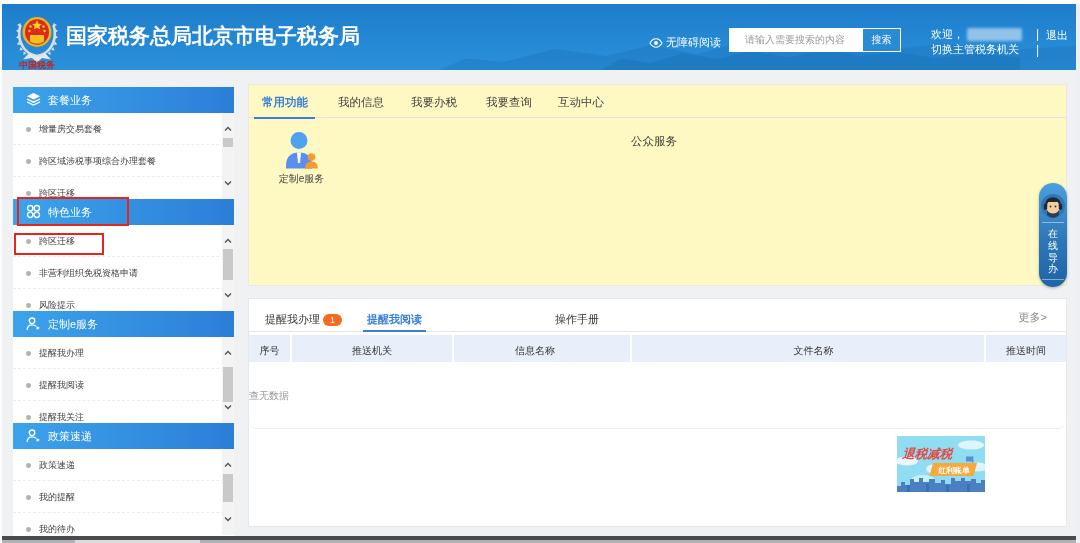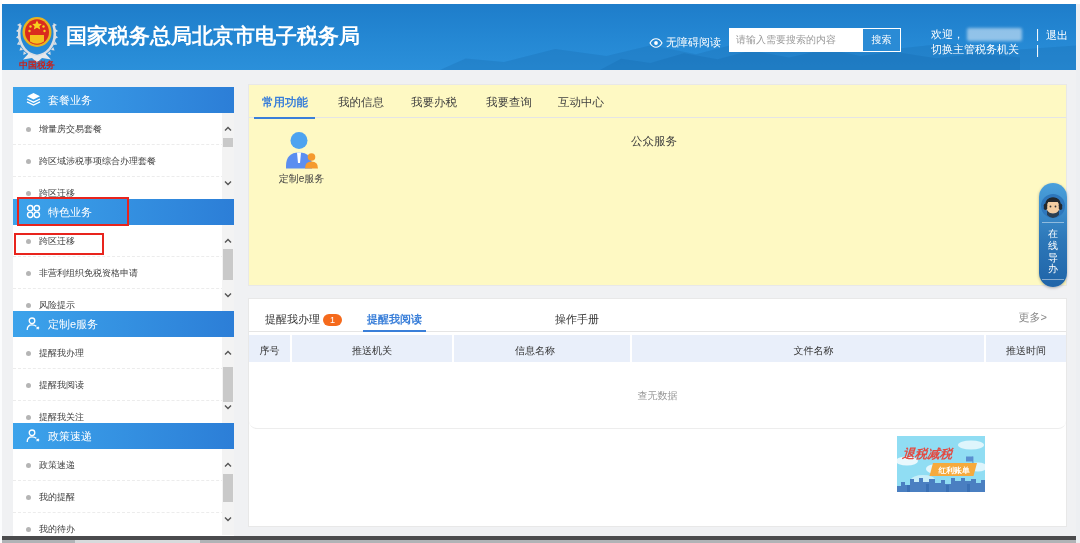--- a/index.html
+++ b/index.html
@@ -12,21 +12,21 @@
   background:linear-gradient(180deg,#1e7dca 0%, #2487d3 50%, #2b90da 100%); overflow:hidden; }
 #header .sil1 { position:absolute; right:0; top:22px; width:640px; height:44px;
   background:#1b72ba; opacity:.4; clip-path:polygon(0 100%,4% 74%,10% 82%,18% 52%,26% 68%,33% 44%,40% 64%,48% 34%,55% 58%,63% 28%,71% 52%,79% 40%,88% 56%,100% 44%,100% 100%); }
 #header .sil2 { position:absolute; right:60px; top:38px; width:420px; height:28px;
   background:#186cb2; opacity:.35; clip-path:polygon(0 100%,5% 60%,12% 75%,20% 40%,28% 62%,36% 30%,45% 55%,54% 25%,62% 50%,70% 35%,80% 58%,90% 42%,100% 55%,100% 100%); }
 #logo { position:absolute; left:16px; top:4px; width:42px; height:62px; }
 #title { position:absolute; left:66px; top:21px; color:#ffffff; font-size:21px; font-weight:bold; line-height:21px; }
 #access { position:absolute; left:649px; top:33px; color:#ffffff; font-size:11px; line-height:11px; }
 #access svg { vertical-align:-2px; margin-right:3px; }
 #searchbox { position:absolute; left:729px; top:24px; width:172px; height:24px; }
-#searchbox .inp { position:absolute; left:0; top:0; width:134px; height:24px; background:#fff; font-size:10px; color:#9a9a9a; line-height:24px; padding-left:7px; }
+#searchbox .inp { position:absolute; left:0; top:0; width:134px; height:24px; background:#fff; font-size:10px; color:#9a9a9a; line-height:24px; padding-left:16px; }
 #searchbox .btn { position:absolute; left:133px; top:0; width:39px; height:24px; background:#2a8bd5; border:1px solid #ffffff; color:#fff; font-size:10px; text-align:center; line-height:22px; }
 #account { position:absolute; left:931px; top:24px; color:#fff; font-size:11px; line-height:11px; }
 #account .blur { display:inline-block; width:55px; height:13px; vertical-align:-3px; margin-left:3px; background:rgba(255,255,255,.5); filter:blur(1.5px); border-radius:2px; }
 #acc2 { position:absolute; left:931px; top:40px; color:#fff; font-size:11px; line-height:11px; }
 #sep1 { position:absolute; left:1036px; top:23px; color:#fff; font-size:12px;}
 #quit { position:absolute; left:1046px; top:24px; color:#fff; font-size:11px; }
 #sep2 { position:absolute; left:1036px; top:39px; color:#fff; font-size:12px;}
 
 
 #sidebar { position:absolute; left:13px; top:87px; width:221px; height:446px; background:#ffffff; }
@@ -51,21 +51,21 @@
 .iconblk .lbl { margin-top:-1px; font-size:10px; color:#404040; }
 #panel2 { position:absolute; left:248px; top:298px; width:819px; height:229px; background:#ffffff; border:1px solid #e8e8e8; }
 #tabs2 { position:absolute; left:0; top:0; width:100%; height:33px; border-bottom:1px solid #e5e5e5; }
 .tab2 { position:absolute; top:0; height:33px; line-height:40px; font-size:11px; color:#333; }
 .tab2.active { color:#3a7fd9; font-weight:bold; }
 .tab2.active:after { content:''; position:absolute; left:-4px; right:-4px; bottom:0; height:2px; background:#3a7fd9; }
 .badge { display:inline-block; background:#f56a1c; color:#fff; font-size:9px; border-radius:6.5px; min-width:19px; text-align:center; padding:0; height:12px; line-height:12px; vertical-align:0px; margin-left:3px; }
 #more { position:absolute; right:19px; top:13px; font-size:11px; color:#888; line-height:11px;}
 #thead { position:absolute; left:0; top:36px; width:817px; height:27px; background:#e9effa; }
 .th { position:absolute; top:0; height:27px; line-height:31px; font-size:10px; color:#333; text-align:center; border-right:2px solid #ffffff; }
-#nodata { position:absolute; left:0; top:63px; width:817px; height:67px; text-align:center; font-size:10px; color:#9a9a9a; line-height:68px; border-bottom:1px solid #ededed;border-radius:8px; }
+#nodata { position:absolute; left:0; top:63px; width:817px; height:67px; text-align:left; font-size:10px; color:#9a9a9a; line-height:68px; border-bottom:1px solid #ededed;border-radius:8px; }
 #banner { position:absolute; left:648px; top:137px; width:88px; height:56px; }
 
 
 #floatbtn { position:absolute; left:1039px; top:183px; width:28px; height:104px; background:linear-gradient(180deg,#4aa0dc 0%, #2d77b8 55%, #1f64a8 100%); border-radius:14px; color:#fff; z-index:10; box-shadow:0 1px 3px rgba(0,0,0,.3); }
 #floatbtn .txt { position:absolute; left:0; top:45px; width:28px; text-align:center; font-size:10px; line-height:11.8px; }
 #floatbtn .ln { position:absolute; left:3px; width:22px; height:1px; background:rgba(255,255,255,.45); }
 
 
 #darkbar { position:absolute; left:2px; top:536px; width:1074px; height:4px; background:#4b4b4d; }
 #darkbar2 { position:absolute; left:0; top:540px; width:1080px; height:3px; background:#b0b3b6; }

